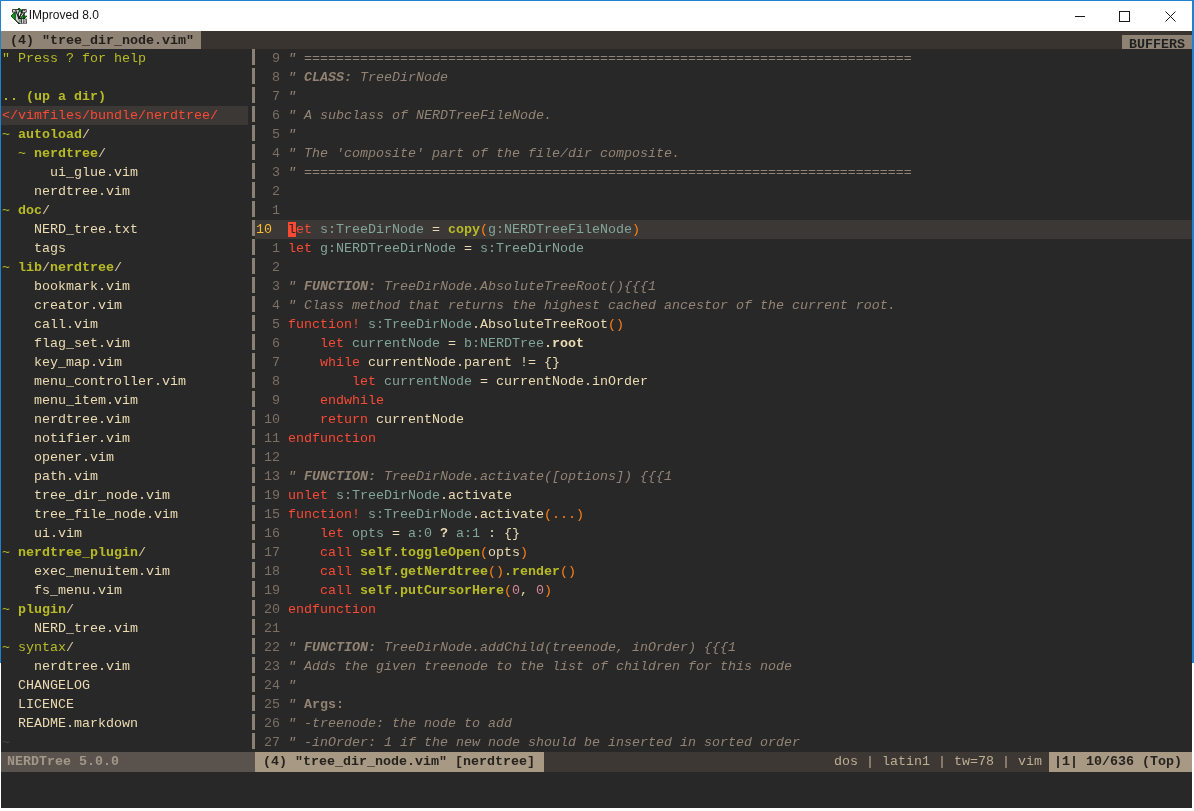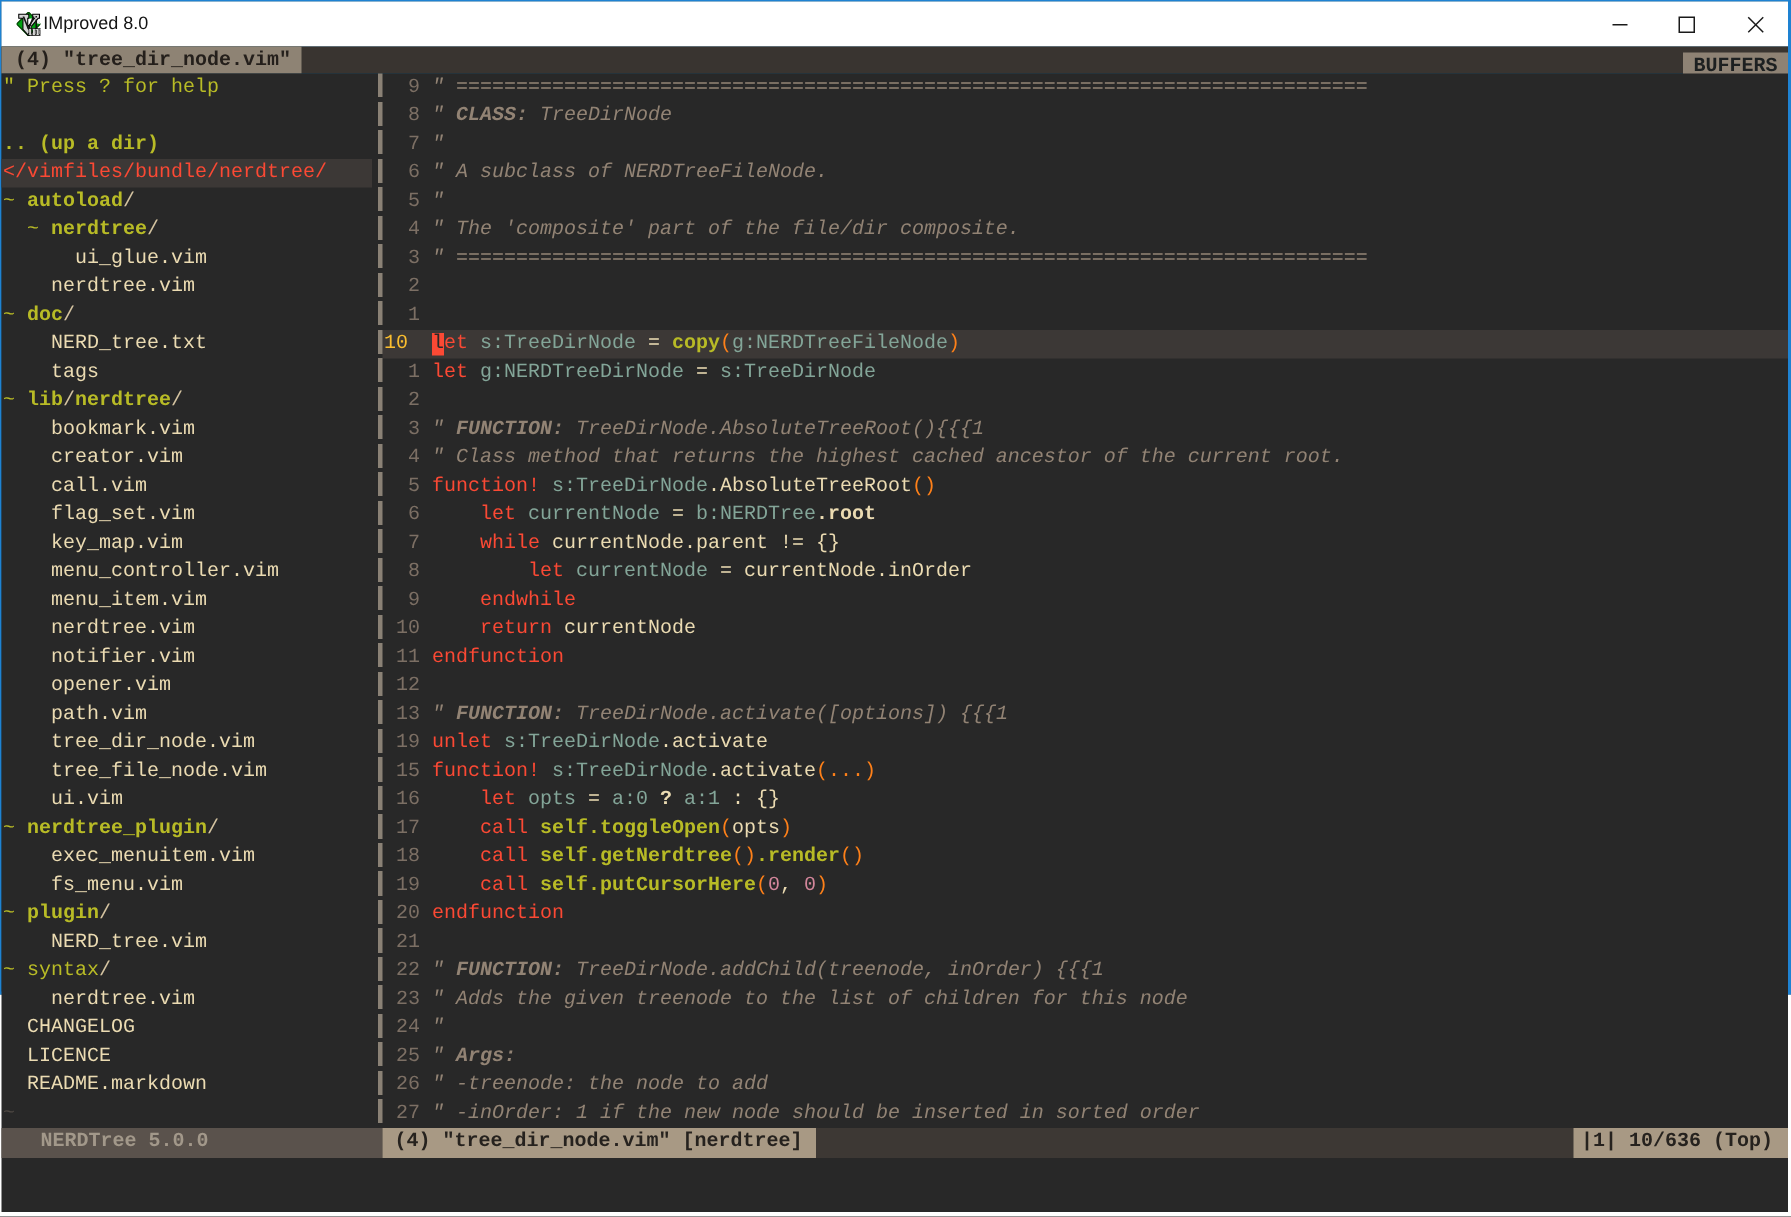--- a/index.html
+++ b/index.html
@@ -17,21 +17,21 @@
   color:#1d2021;font-weight:bold;padding-left:7px;box-sizing:border-box}
 #main{position:absolute;left:0;top:48px;width:1191px;height:703px;background:#282828}
 #sidecl{position:absolute;left:0;top:57px;width:247px;height:19px;background:#3c3836}
 #edcl{position:absolute;left:254px;top:171px;width:937px;height:19px;background:#3c3836}
 #sep{position:absolute;left:251px;top:0;width:3px;height:703px;
   background:repeating-linear-gradient(to bottom,#8a8175 0,#8a8175 16px,transparent 16px,transparent 19px)}
 #sidebar{position:absolute;left:1px;top:0}
 #editor{position:absolute;left:255px;top:0}
 #status{position:absolute;left:0;top:751px;width:1191px;height:20px;background:#3d3834}
 #st1{position:absolute;left:0;top:0;width:254px;height:20px;background:#5a524c;
-  color:#a2988a;font-weight:bold;padding-left:26px;line-height:20px;box-sizing:border-box}
+  color:#a2988a;font-weight:bold;padding-left:6px;line-height:20px;box-sizing:border-box}
 #st2{position:absolute;left:254px;top:0;width:289px;height:20px;background:#a89984;
   color:#26221e;font-weight:bold;padding-left:8px;line-height:20px;box-sizing:border-box}
 #st3{position:absolute;right:150px;top:0;color:#bdae93;line-height:20px}
 #st4{position:absolute;left:1048px;top:0;width:143px;height:20px;background:#a89984;
   color:#26221e;font-weight:bold;line-height:20px;padding-left:5px;box-sizing:border-box}
 #cmd{position:absolute;left:0;top:771px;width:1191px;height:36px;background:#282828}
 .wb{position:absolute;top:0;width:45px;height:30px}
 </style></head><body>
 <div id="win">
 <div id="titlebar">
@@ -126,22 +126,23 @@
 <span style="color:#7c6f64"> 15 </span><span style="color:#fb4934">function!</span><span style="color:#ebdbb2"> </span><span style="color:#83a598">s:TreeDirNode</span><span style="color:#ebdbb2">.activate</span><span style="color:#fe8019">(...)</span>
 <span style="color:#7c6f64"> 16 </span><span style="color:#ebdbb2">    </span><span style="color:#fb4934">let</span><span style="color:#ebdbb2"> </span><span style="color:#83a598">opts</span><span style="color:#ebdbb2"> = </span><span style="color:#83a598">a:0</span><span style="color:#ebdbb2"> </span><span style="color:#ebdbb2;font-weight:bold">?</span><span style="color:#ebdbb2"> </span><span style="color:#83a598">a:1</span><span style="color:#ebdbb2"> : {}</span>
 <span style="color:#7c6f64"> 17 </span><span style="color:#ebdbb2">    </span><span style="color:#fb4934">call</span><span style="color:#ebdbb2"> </span><span style="color:#b8bb26;font-weight:bold">self.toggleOpen</span><span style="color:#fe8019">(</span><span style="color:#ebdbb2">opts</span><span style="color:#fe8019">)</span>
 <span style="color:#7c6f64"> 18 </span><span style="color:#ebdbb2">    </span><span style="color:#fb4934">call</span><span style="color:#ebdbb2"> </span><span style="color:#b8bb26;font-weight:bold">self.getNerdtree</span><span style="color:#fe8019">()</span><span style="color:#b8bb26;font-weight:bold">.render</span><span style="color:#fe8019">()</span>
 <span style="color:#7c6f64"> 19 </span><span style="color:#ebdbb2">    </span><span style="color:#fb4934">call</span><span style="color:#ebdbb2"> </span><span style="color:#b8bb26;font-weight:bold">self.putCursorHere</span><span style="color:#fe8019">(</span><span style="color:#d3869b">0</span><span style="color:#ebdbb2">, </span><span style="color:#d3869b">0</span><span style="color:#fe8019">)</span>
 <span style="color:#7c6f64"> 20 </span><span style="color:#fb4934">endfunction</span>
 <span style="color:#7c6f64"> 21 </span>
 <span style="color:#7c6f64"> 22 </span><span style="color:#928374;font-style:italic">" </span><span style="color:#928374;font-weight:bold;font-style:italic">FUNCTION:</span><span style="color:#928374;font-style:italic"> TreeDirNode.addChild(treenode, inOrder) {{{1</span>
 <span style="color:#7c6f64"> 23 </span><span style="color:#928374;font-style:italic">" Adds the given treenode to the list of children for this node</span>
 <span style="color:#7c6f64"> 24 </span><span style="color:#928374;font-style:italic">"</span>
-<span style="color:#7c6f64"> 25 </span><span style="color:#928374;font-style:italic">" </span><span style="color:#928374;font-weight:bold;font-style:italic">Args:</span>
+<span style="color:#7c6f64"> 25 </span><span style="color:#928374;font-style:italic">" </span><span style="color:#928374;font-weight:bold;">Args:</span>
 <span style="color:#7c6f64"> 26 </span><span style="color:#928374;font-style:italic">" -treenode: the node to add</span>
 <span style="color:#7c6f64"> 27 </span><span style="color:#928374;font-style:italic">" -inOrder: 1 if the new node should be inserted in sorted order</span></pre>
 </div>
 <div id="status" class="mono">
 <div id="st1">NERDTree 5.0.0</div>
 <div id="st2">(4) "tree_dir_node.vim" [nerdtree]</div>
+<div id="st3">dos | latin1 | tw=78 | vim</div>
 <div id="st4">|1| 10/636 (Top)</div>
 </div>
 <div id="cmd"></div>
 </div>
 </body></html>

